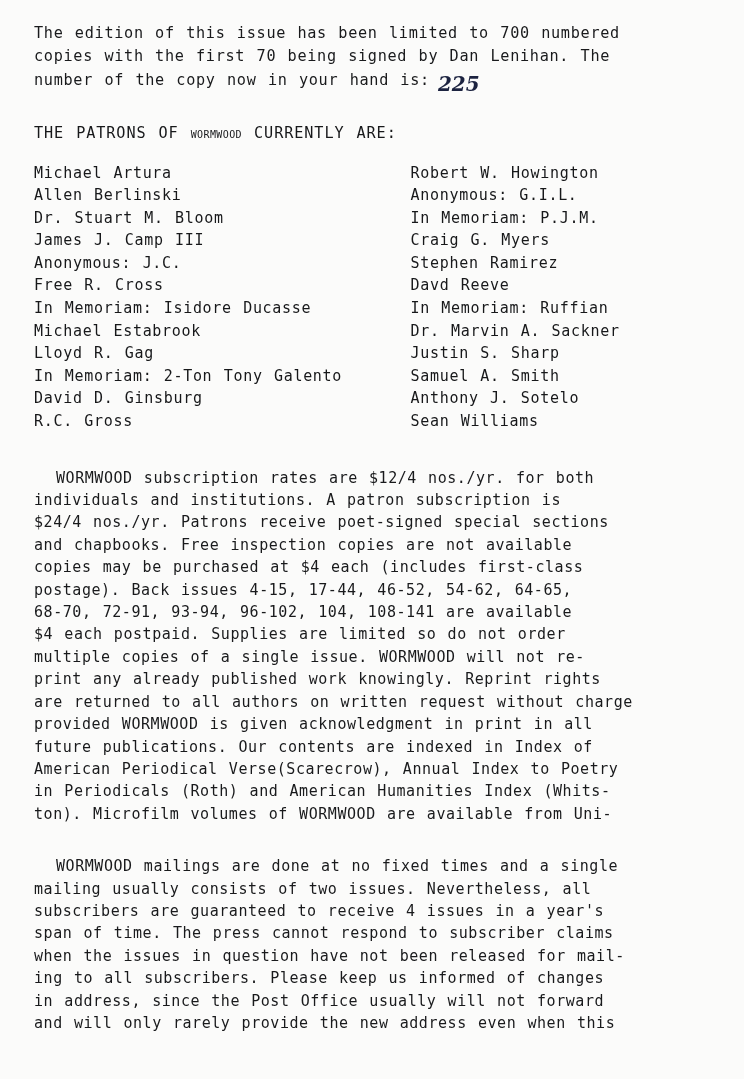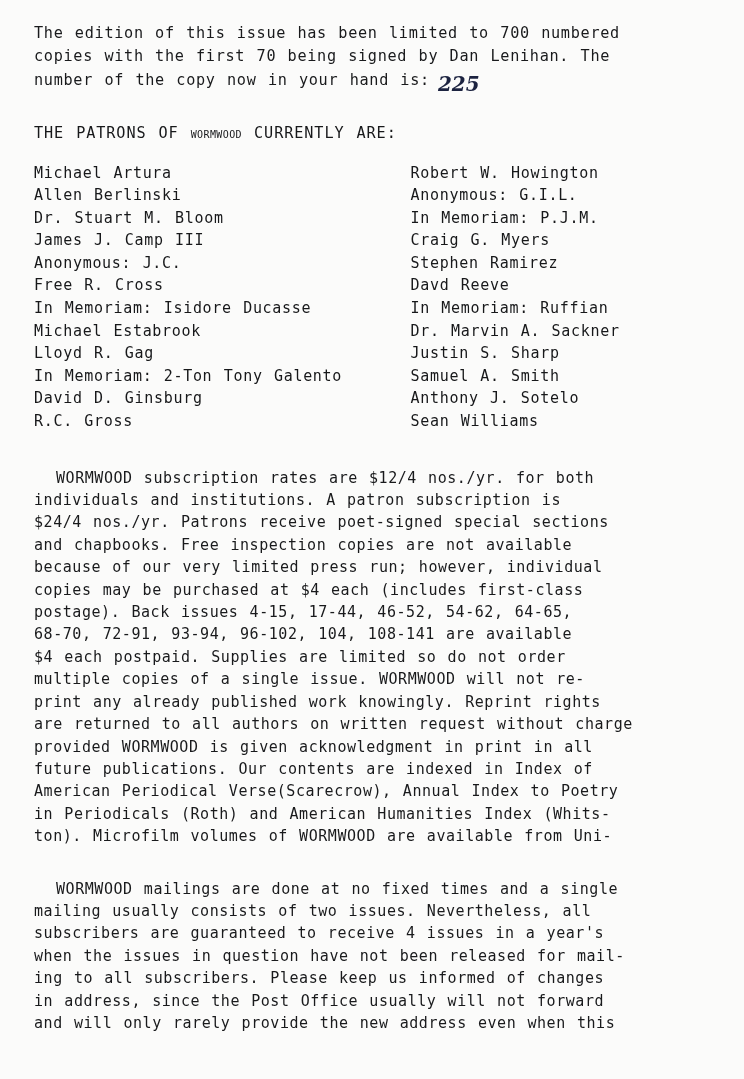--- a/index.html
+++ b/index.html
@@ -144,39 +144,39 @@
         <div>Anthony J. Sotelo</div>
         <div>Sean Williams</div>
       </div>
     </div>
 
     <div class="body-para mono p-sub">
       <span class="ln"><span class="indent"></span><span>WORMWOOD subscription rates are $12/4 nos./yr. for both</span></span>
       <span class="ln">individuals and institutions.  A patron subscription is</span>
       <span class="ln">$24/4 nos./yr.  Patrons receive poet-signed special sections</span>
       <span class="ln">and chapbooks.  Free inspection copies are not available</span>
-      <span class="ln">because of our very limited press run; however, individual</span>
       <span class="ln">copies may be purchased at $4 each (includes first-class</span>
       <span class="ln">postage).  Back issues 4-15, 17-44, 46-52, 54-62, 64-65,</span>
       <span class="ln">68-70, 72-91, 93-94, 96-102, 104, 108-141 are available</span>
       <span class="ln">$4 each postpaid.  Supplies are limited so do not order</span>
       <span class="ln">multiple copies of a single issue.  WORMWOOD will not re-</span>
       <span class="ln">print any already published work knowingly.  Reprint rights</span>
       <span class="ln">are returned to all authors on written request without charge</span>
       <span class="ln">provided WORMWOOD is given acknowledgment in print in all</span>
       <span class="ln">future publications.  Our contents are indexed in Index of</span>
       <span class="ln">American Periodical Verse(Scarecrow), Annual Index to Poetry</span>
       <span class="ln">in Periodicals (Roth) and American Humanities Index (Whits-</span>
       <span class="ln">ton).  Microfilm volumes of WORMWOOD are available from Uni-</span>
     </div>
 
     <div class="body-para mono p-mail">
       <span class="ln"><span class="indent"></span><span>WORMWOOD mailings are done at no fixed times and a single</span></span>
       <span class="ln">mailing usually consists of two issues.  Nevertheless, all</span>
       <span class="ln">subscribers are guaranteed to receive 4 issues in a year's</span>
+      <span class="ln">span of time.  The press cannot respond to subscriber claims</span>
       <span class="ln">when the issues in question have not been released for mail-</span>
       <span class="ln">ing to all subscribers.  Please keep us informed of changes</span>
       <span class="ln">in address, since the Post Office usually will not forward</span>
       <span class="ln">and will only rarely provide the new address even when this</span>
 
     </div>
 
   </div>
 </div>
 

